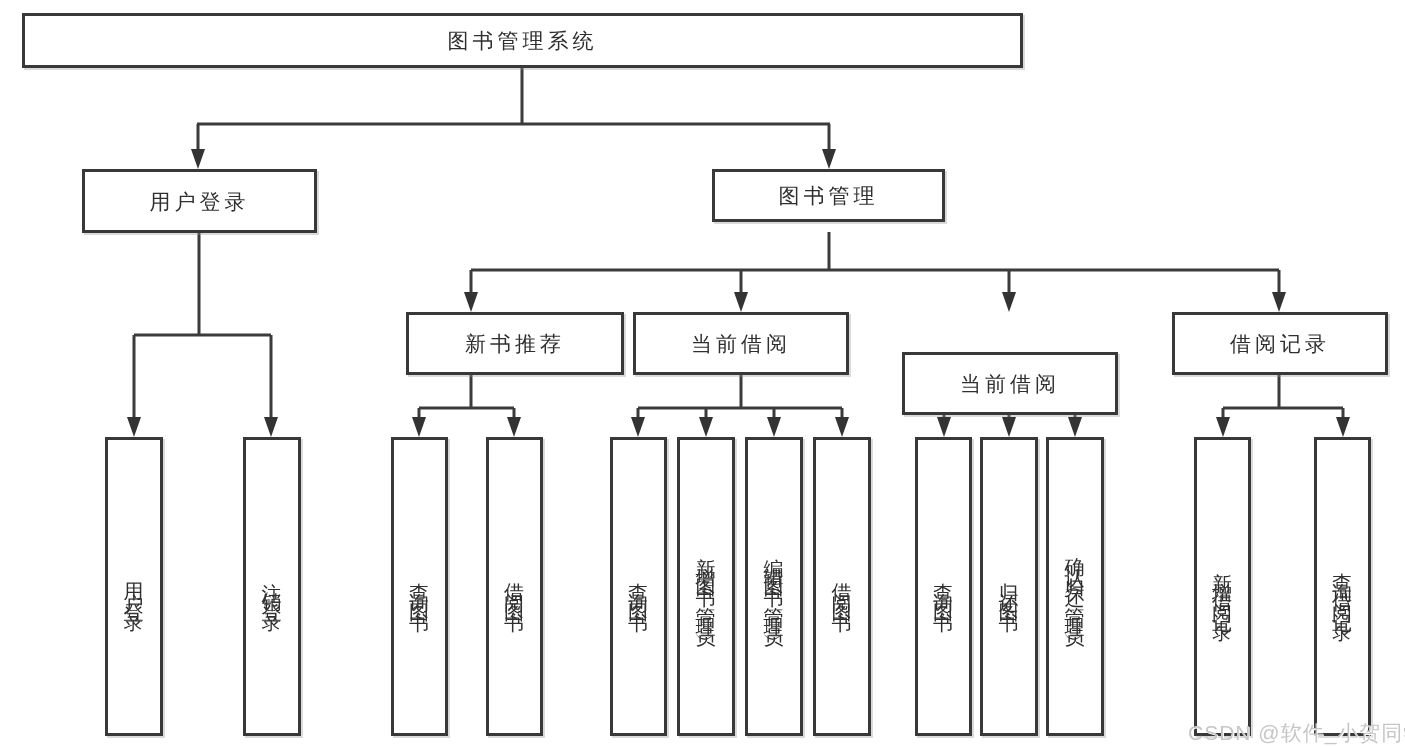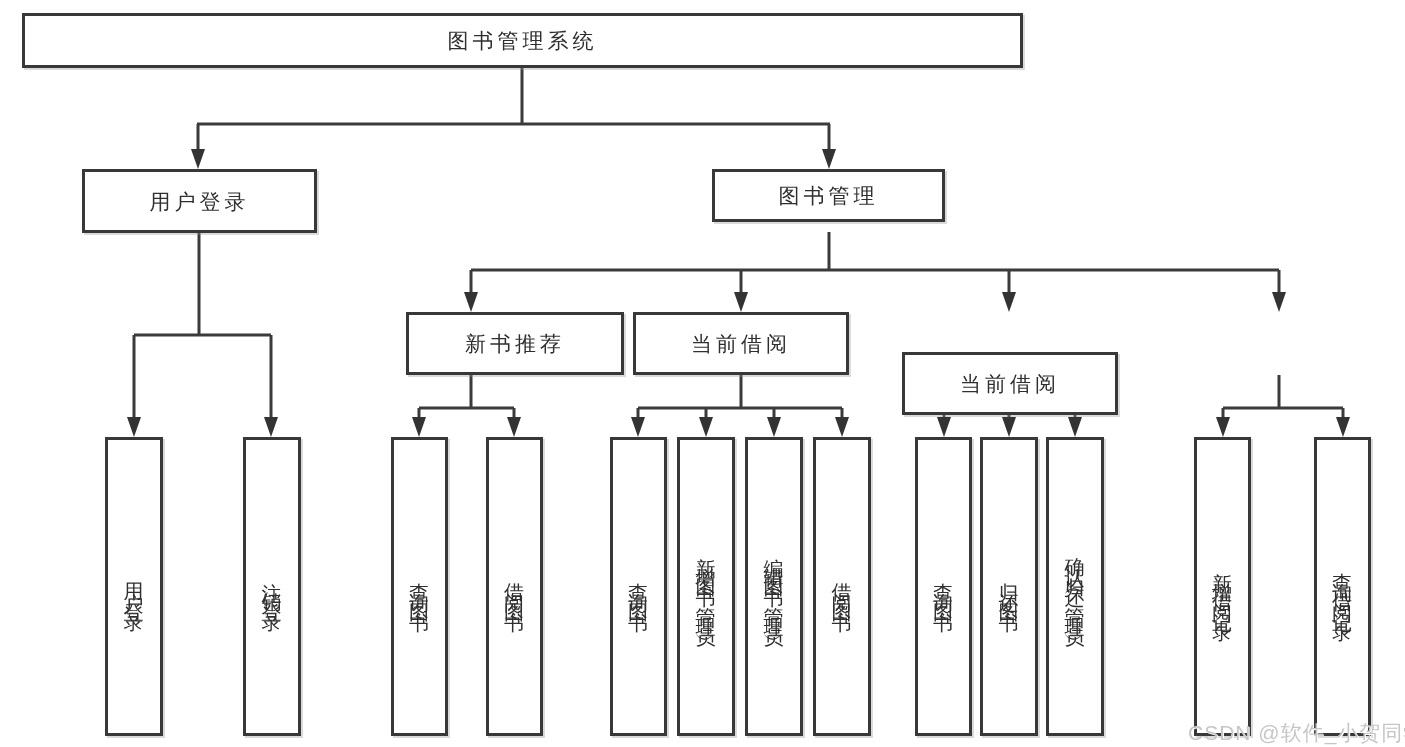--- a/index.html
+++ b/index.html
@@ -126,20 +126,23 @@
 
   <div class="node" style="left:362px;top:312px;width:218px;height:63px;margin-left:44px;">
     <span class="hlabel">新书推荐</span>
   </div>
   <div class="node" style="left:633px;top:312px;width:216px;height:63px;">
     <span class="hlabel">当前借阅</span>
   </div>
   <div class="node" style="left:902px;top:312px;width:216px;height:63px;margin-top:40px;">
     <span class="hlabel">当前借阅</span>
   </div>
+  <div class="node" style="left:1172px;top:312px;width:216px;height:63px;">
+    <span class="hlabel">借阅记录</span>
+  </div>
 
   <div class="node leaf" style="left:105px;width:58px;">
     <span class="vlabel">用户登录</span>
   </div>
   <div class="node leaf" style="left:243px;width:58px;">
     <span class="vlabel">注销登录</span>
   </div>
 
   <div class="node leaf" style="left:391px;width:57px;">
     <span class="vlabel">查询图书</span>

